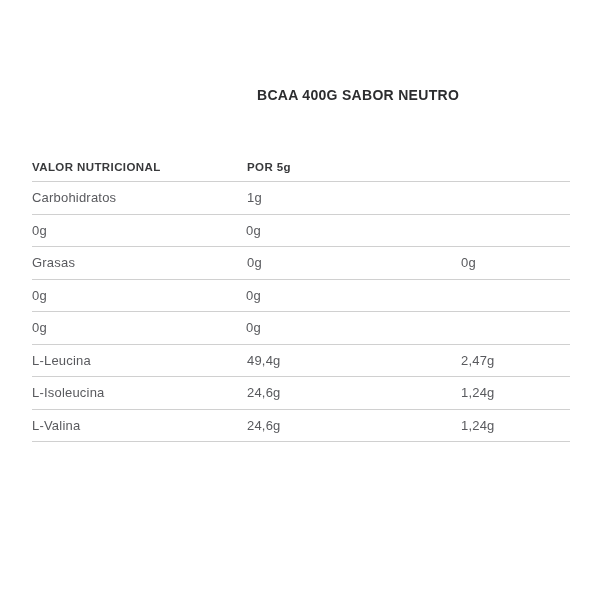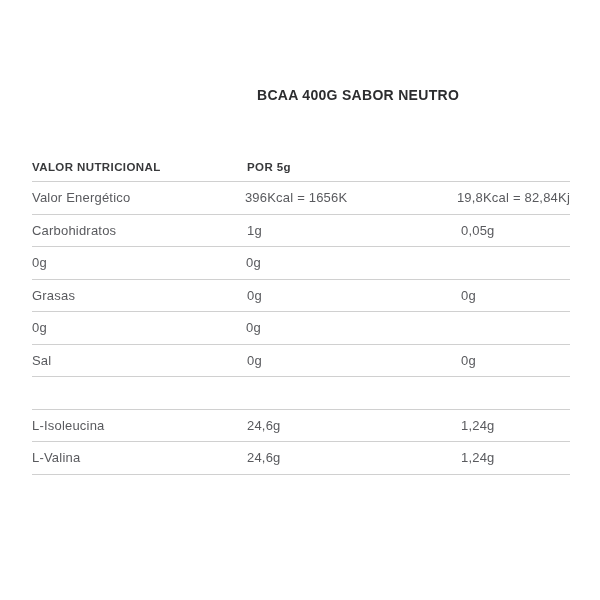--- a/index.html
+++ b/index.html
@@ -69,56 +69,52 @@
   <h1 class="title">BCAA 400G SABOR NEUTRO</h1>
 
   <div class="table">
 
     <div class="row header">
       <div class="cell c1 hdr">VALOR NUTRICIONAL</div>
       <div class="cell c3 hdr">POR 5g</div>
     </div>
 
     <div id="table-body">
-  <div class="row">
-    <div class="cell c1">Valor Energético</div>
-    <div class="cell c2">396Kcal = 1656K</div>
-    <div class="cell c3">19,8Kcal = 82,84Kj</div>
-  </div>
 
 
   <div class="row">
     <div class="cell c1">Carbohidratos</div>
     <div class="cell c2">1g</div>
-    <div class="cell c3">0,05g</div>
   </div>
 
   <div class="row">
     <div class="cell c2">0g</div>
     <div class="cell c3">0g</div>
   </div>
 
   <div class="row">
     <div class="cell c1">Grasas</div>
     <div class="cell c2">0g</div>
     <div class="cell c3">0g</div>
   </div>
 
   <div class="row">
     <div class="cell c2">0g</div>
     <div class="cell c3">0g</div>
   </div>
 
   <div class="row">
-    <div class="cell c1">Sal</div>
     <div class="cell c2">0g</div>
     <div class="cell c3">0g</div>
   </div>
 
   <div class="row">
+    <div class="cell c1">L-Leucina</div>
+    <div class="cell c2">49,4g</div>
+    <div class="cell c3">2,47g</div>
   </div>
 
   <div class="row">
     <div class="cell c1">L-Isoleucina</div>
     <div class="cell c2">24,6g</div>
     <div class="cell c3">1,24g</div>
   </div>
 
   <div class="row">
     <div class="cell c1">L-Valina</div>

